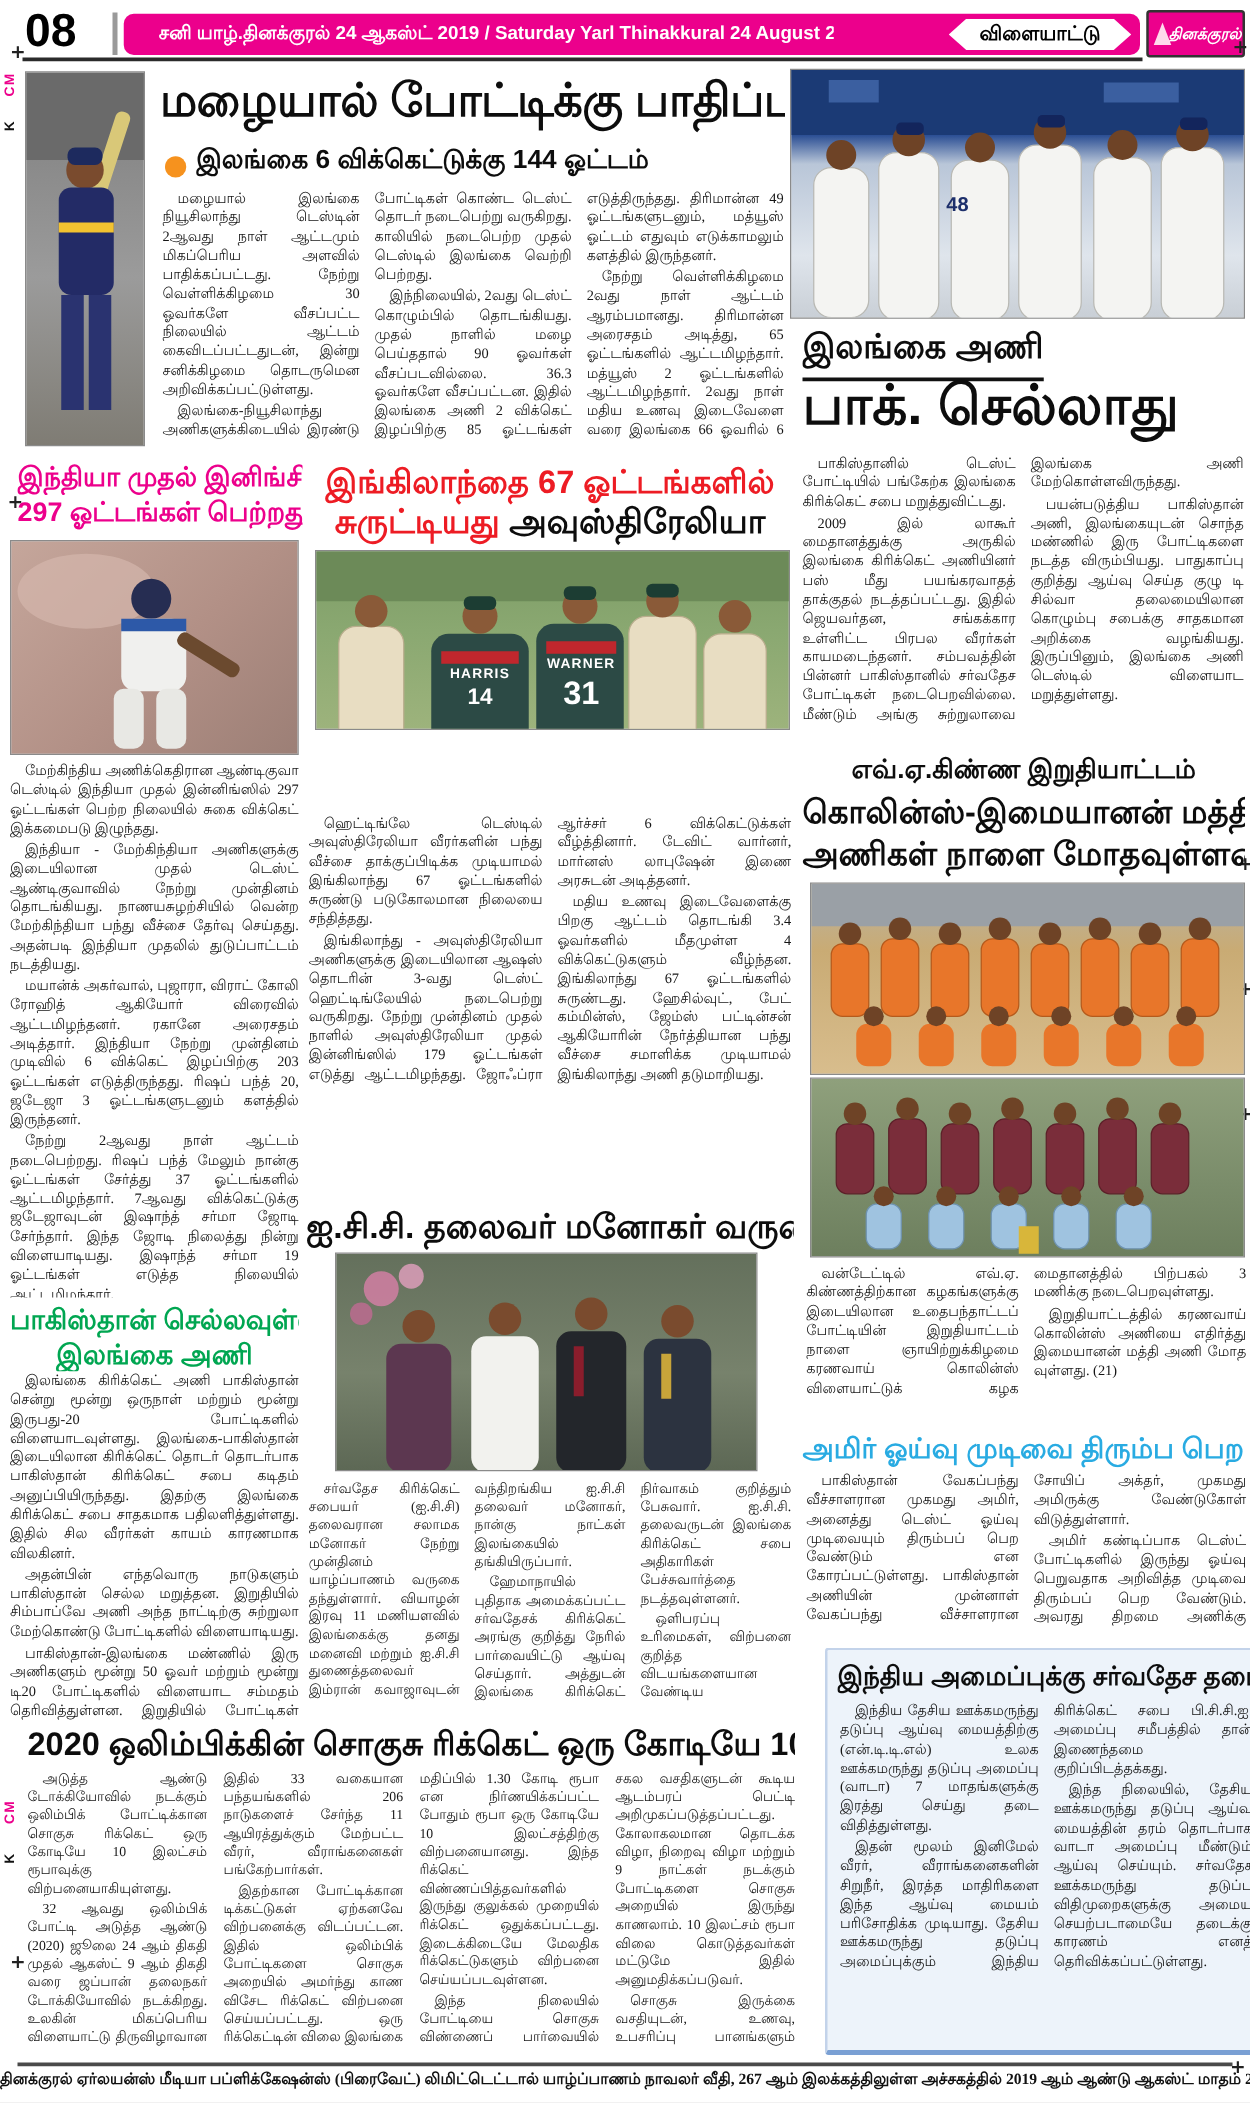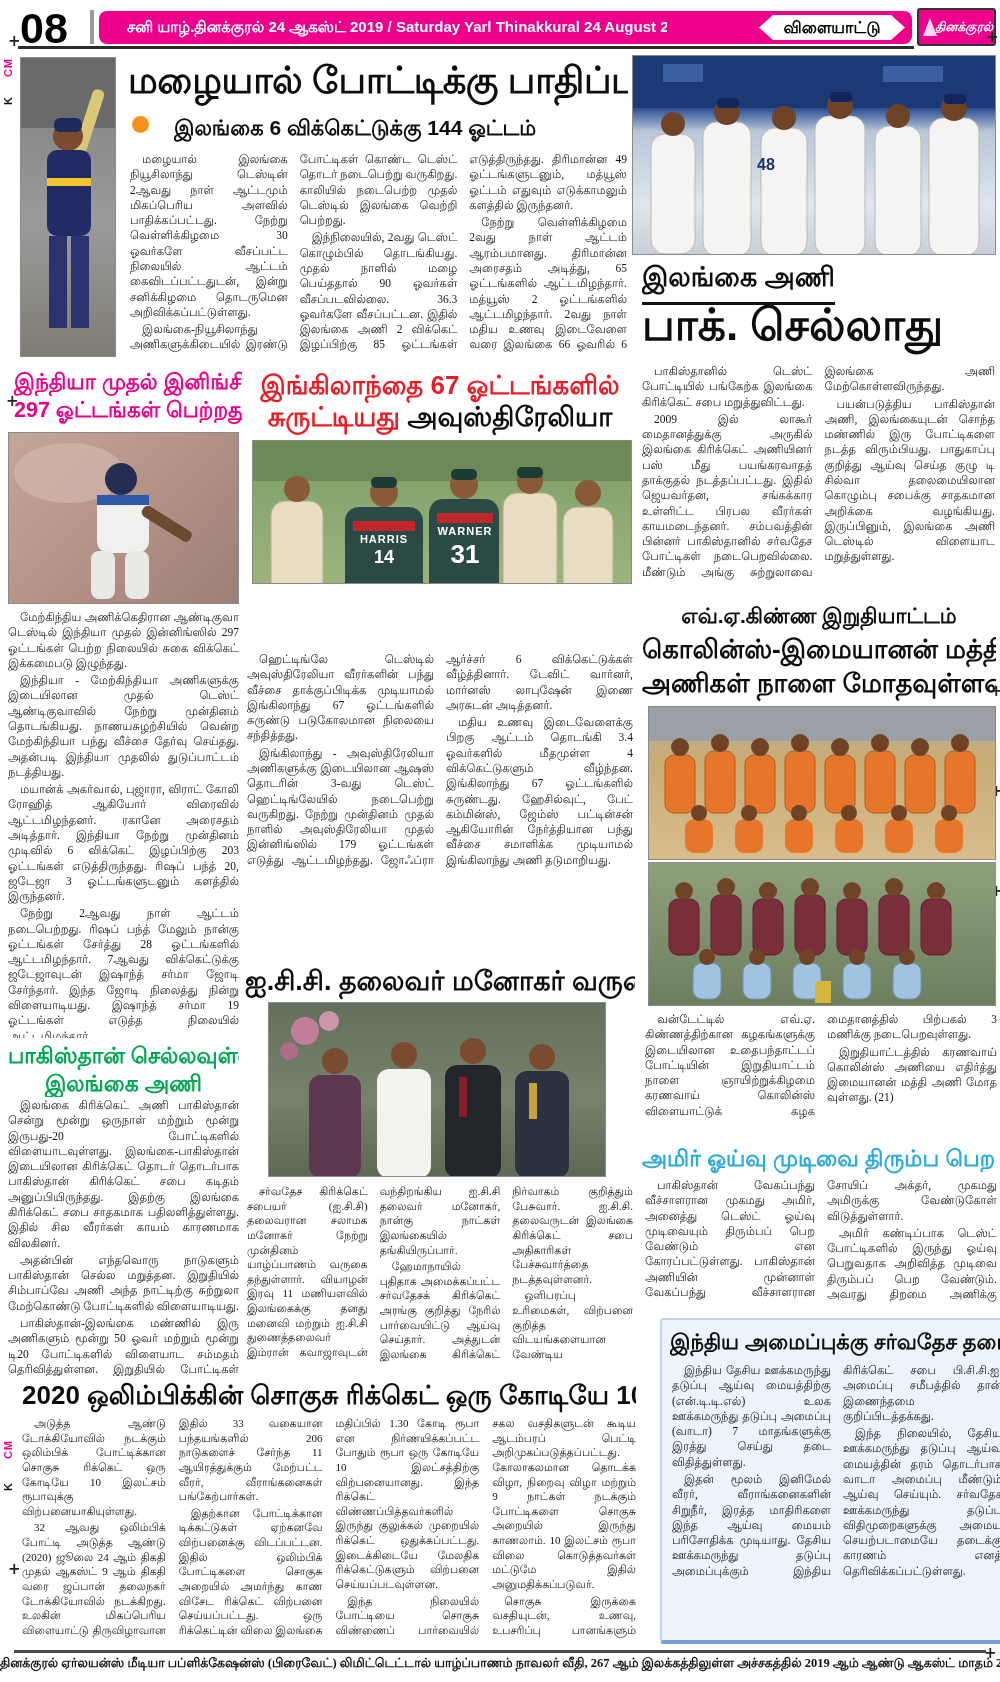--- a/index.html
+++ b/index.html
@@ -23,21 +23,21 @@
   .regmark { position:absolute; writing-mode:vertical-rl; transform:rotate(180deg);
              font:700 11px "Liberation Sans", sans-serif; letter-spacing:1px; }
   .jersey-label { position:absolute; color:#fff; font-family:"Liberation Sans",sans-serif;
                   font-weight:700; text-align:center; }
 </style>
 </head>
 <body>
 
 <div class="page">
 
-  <div class="abs sans" style="left:20px;top:4px;font-size:43px;font-weight:900;color:#000;">08</div>
+  <div class="abs sans" style="left:20px;top:4px;font-size:37px;font-weight:900;color:#000;">08</div>
   <div class="abs" style="left:90px;top:10px;width:4px;height:34px;background:#9a9a9a;"></div>
   <div class="abs" style="left:99px;top:11px;width:813px;height:33px;background:#EC008C;border-radius:8px;">
     <div class="abs sans nowrap" style="left:28px;top:7px;font-size:15px;font-weight:700;color:#fff;max-width:540px;">சனி யாழ்.தினக்குரல் 24 ஆகஸ்ட் 2019 / Saturday Yarl Thinakkural 24 August 2019</div>
     <div class="abs" style="left:660px;top:4px;width:146px;height:25px;background:#fff;
          clip-path:polygon(0 50%,14px 0,calc(100% - 14px) 0,100% 50%,calc(100% - 14px) 100%,14px 100%);">
       <div class="sans nowrap" style="text-align:center;font-size:16px;font-weight:900;color:#000;line-height:25px;">விளையாட்டு</div>
     </div>
   </div>
   <div class="abs" style="left:917px;top:8px;width:79px;height:38px;background:#EC008C;border:2px solid #333;border-radius:3px;">
     <span class="abs" style="left:4px;top:8px;width:0;height:0;border-left:7px solid transparent;border-right:7px solid transparent;border-bottom:18px solid #ffd9ec;"></span>
@@ -65,21 +65,21 @@
       <circle cx="47" cy="78" r="15" fill="#7a4b2e"></circle>
       <rect x="33" y="60" width="28" height="14" rx="6" fill="#1d2a5e"></rect>
       <rect x="26" y="92" width="44" height="86" rx="10" fill="#232b66"></rect>
       <rect x="26" y="120" width="44" height="8" fill="#f2c230"></rect>
       <rect x="28" y="178" width="18" height="92" fill="#2a3370"></rect>
       <rect x="50" y="178" width="18" height="92" fill="#2a3370"></rect>
     </svg>
   </div>
 
   <div class="abs hl nowrap" style="left:128px;top:60px;width:500px;font-size:37px;letter-spacing:-0.5px;">மழையால் போட்டிக்கு பாதிப்பு</div>
-  <div class="abs" style="left:132px;top:116px;display:flex;align-items:flex-start;gap:25px;">
+  <div class="abs" style="left:132px;top:116px;display:flex;align-items:flex-end;gap:8px;">
     <span style="width:17px;height:17px;border-radius:50%;background:#F6921E;display:inline-block;"></span>
     <span class="hl nowrap" style="font-size:21px;">இலங்கை 6 விக்கெட்டுக்கு 144 ஓட்டம்</span>
   </div>
   <div class="abs body-text c3" style="left:130px;top:152px;width:497px;height:212px;">
     <p>மழையால் இலங்கை நியூசிலாந்து டெஸ்டின் 2ஆவது நாள் ஆட்டமும் மிகப்பெரிய அளவில் பாதிக்கப்பட்டது. நேற்று வெள்ளிக்கிழமை 30 ஓவர்களே வீசப்பட்ட நிலையில் ஆட்டம் கைவிடப்பட்டதுடன், இன்று சனிக்கிழமை தொடருமென அறிவிக்கப்பட்டுள்ளது.</p>
     <p>இலங்கை-நியூசிலாந்து அணிகளுக்கிடையில் இரண்டு போட்டிகள் கொண்ட டெஸ்ட் தொடர் நடைபெற்று வருகிறது. காலியில் நடைபெற்ற முதல் டெஸ்டில் இலங்கை வெற்றி பெற்றது.</p>
     <p>இந்நிலையில், 2வது டெஸ்ட் கொழும்பில் தொடங்கியது. முதல் நாளில் மழை பெய்ததால் 90 ஓவர்கள் வீசப்படவில்லை. 36.3 ஓவர்களே வீசப்பட்டன. இதில் இலங்கை அணி 2 விக்கெட் இழப்பிற்கு 85 ஓட்டங்கள் எடுத்திருந்தது. திரிமான்ன 49 ஓட்டங்களுடனும், மத்யூஸ் ஓட்டம் எதுவும் எடுக்காமலும் களத்தில் இருந்தனர்.</p>
     <p>நேற்று வெள்ளிக்கிழமை 2வது நாள் ஆட்டம் ஆரம்பமானது. திரிமான்ன அரைசதம் அடித்து, 65 ஓட்டங்களில் ஆட்டமிழந்தார். மத்யூஸ் 2 ஓட்டங்களில் ஆட்டமிழந்தார். 2வது நாள் மதிய உணவு இடைவேளை வரை இலங்கை 66 ஓவரில் 6 விக்கெட் இழப்பிற்கு 144 ஓட்டங்கள் எடுத்தது. டி சில்வா 32 ஓட்டங்களுடனும், குரேரா 5 ஓட்டங்களுடனும் களத்தில் இருந்தனர்.</p>
 
   </div>
@@ -135,21 +135,21 @@
       <rect x="82" y="118" width="24" height="48" rx="8" fill="#e8e8e4"></rect>
       <rect x="116" y="118" width="24" height="48" rx="8" fill="#e8e8e4"></rect>
       <rect x="134" y="70" width="56" height="12" rx="5" fill="#6b4a2f" transform="rotate(32 134 76)"></rect>
       <rect x="88" y="62" width="52" height="10" fill="#2d59a8"></rect>
     </svg>
   </div>
   <div class="abs body-text" style="left:8px;top:610px;width:231px;height:428px;">
     <p>மேற்கிந்திய அணிக்கெதிரான ஆண்டிகுவா டெஸ்டில் இந்தியா முதல் இன்னிங்ஸில் 297 ஓட்டங்கள் பெற்ற நிலையில் சுகை விக்கெட் இக்கமைபடு இழுந்தது.</p>
     <p>இந்தியா - மேற்கிந்தியா அணிகளுக்கு இடையிலான முதல் டெஸ்ட் ஆண்டிகுவாவில் நேற்று முன்தினம் தொடங்கியது. நாணயசுழற்சியில் வென்ற மேற்கிந்தியா பந்து வீச்சை தேர்வு செய்தது. அதன்படி இந்தியா முதலில் துடுப்பாட்டம் நடத்தியது.</p>
     <p>மயான்க் அகர்வால், புஜாரா, விராட் கோலி ரோஹித் ஆகியோர் விரைவில் ஆட்டமிழந்தனர். ரகானே அரைசதம் அடித்தார். இந்தியா நேற்று முன்தினம் முடிவில் 6 விக்கெட் இழப்பிற்கு 203 ஓட்டங்கள் எடுத்திருந்தது. ரிஷப் பந்த் 20, ஜடேஜா 3 ஓட்டங்களுடனும் களத்தில் இருந்தனர்.</p>
-    <p>நேற்று 2ஆவது நாள் ஆட்டம் நடைபெற்றது. ரிஷப் பந்த் மேலும் நான்கு ஓட்டங்கள் சேர்த்து 28 ஓட்டங்களில் ஆட்டமிழந்தார். 7ஆவது விக்கெட்டுக்கு ஜடேஜாவுடன் இஷாந்த் சர்மா ஜோடி சேர்ந்தார். இந்த ஜோடி நிலைத்து நின்று விளையாடியது. இஷாந்த் சர்மா 19 ஓட்டங்கள் எடுத்த நிலையில் ஆட்டமிழந்தார்.</p>
+    <p>நேற்று 2ஆவது நாள் ஆட்டம் நடைபெற்றது. ரிஷப் பந்த் மேலும் நான்கு ஓட்டங்கள் சேர்த்து 37 ஓட்டங்களில் ஆட்டமிழந்தார். 7ஆவது விக்கெட்டுக்கு ஜடேஜாவுடன் இஷாந்த் சர்மா ஜோடி சேர்ந்தார். இந்த ஜோடி நிலைத்து நின்று விளையாடியது. இஷாந்த் சர்மா 19 ஓட்டங்கள் எடுத்த நிலையில் ஆட்டமிழந்தார்.</p>
 
   </div>
 
   <div class="abs hl" style="left:8px;top:1042px;width:231px;text-align:center;font-size:22px;line-height:1.25;color:#00A651;">
     <div class="nowrap">பாகிஸ்தான் செல்லவுள்ள</div>
     <div class="nowrap">இலங்கை அணி</div>
   </div>
   <div class="abs body-text" style="left:8px;top:1098px;width:231px;height:278px;">
     <p>இலங்கை கிரிக்கெட் அணி பாகிஸ்தான் சென்று மூன்று ஒருநாள் மற்றும் மூன்று இருபது-20 போட்டிகளில் விளையாடவுள்ளது. இலங்கை-பாகிஸ்தான் இடையிலான கிரிக்கெட் தொடர் தொடர்பாக பாகிஸ்தான் கிரிக்கெட் சபை கடிதம் அனுப்பியிருந்தது. இதற்கு இலங்கை கிரிக்கெட் சபை சாதகமாக பதிலளித்துள்ளது. இதில் சில வீரர்கள் காயம் காரணமாக விலகினர்.</p>
     <p>அதன்பின் எந்தவொரு நாடுகளும் பாகிஸ்தான் செல்ல மறுத்தன. இறுதியில் சிம்பாப்வே அணி அந்த நாட்டிற்கு சுற்றுலா மேற்கொண்டு போட்டிகளில் விளையாடியது.</p>

